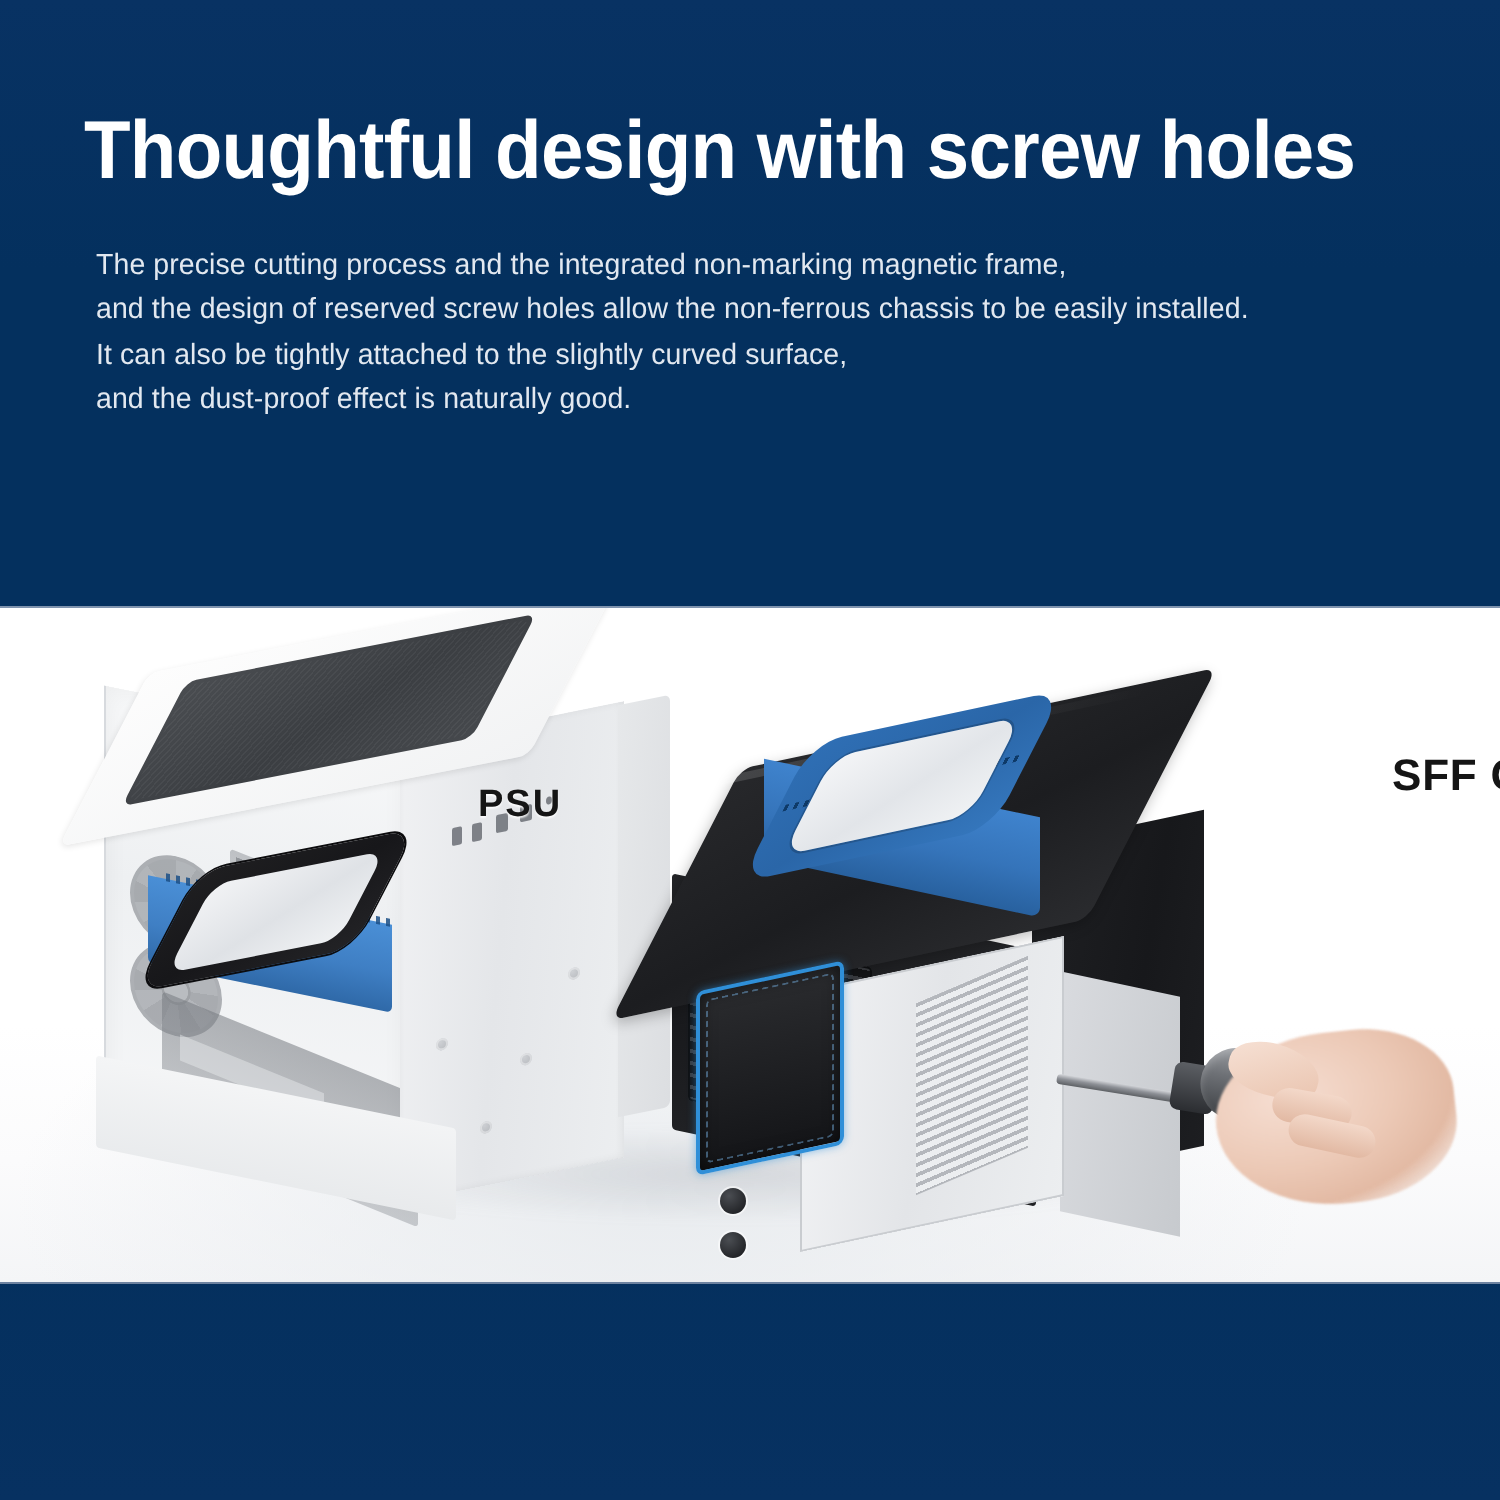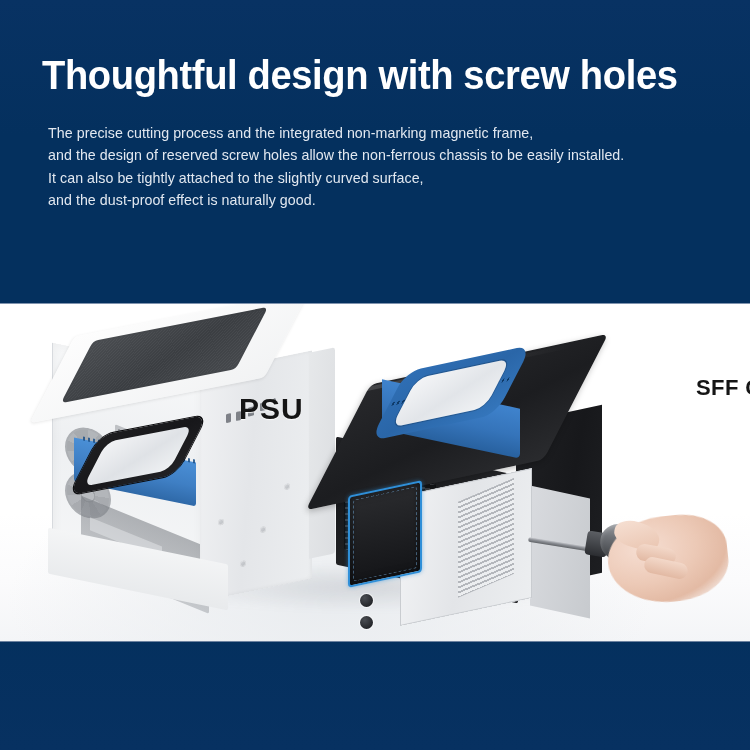--- a/index.html
+++ b/index.html
@@ -191,21 +191,21 @@
   }
 
   
   .lbl{
     position:absolute;
     font-weight:700;
     color:#151515;
     letter-spacing:0.2px;
     white-space:nowrap;
   }
-  .lbl-psu{ left:187px; top:82px; font-size:30px; letter-spacing:1px;
+  .lbl-psu{ left:187px; top:82px; font-size:19px; letter-spacing:1px;
             text-shadow:0 1px 1px rgba(255,255,255,.85); }
   .lbl-sff{ left:366px; top:23px; font-size:22px; letter-spacing:.4px; }
 
   
   .sff{ left:330px; top:48px; width:370px; height:270px; }
 
   
   .sff-top{
     left:8px; top:14px; width:238px; height:112px;
     background:linear-gradient(160deg,#27282b 0%,#1c1d20 55%,#2a2b2e 100%);

